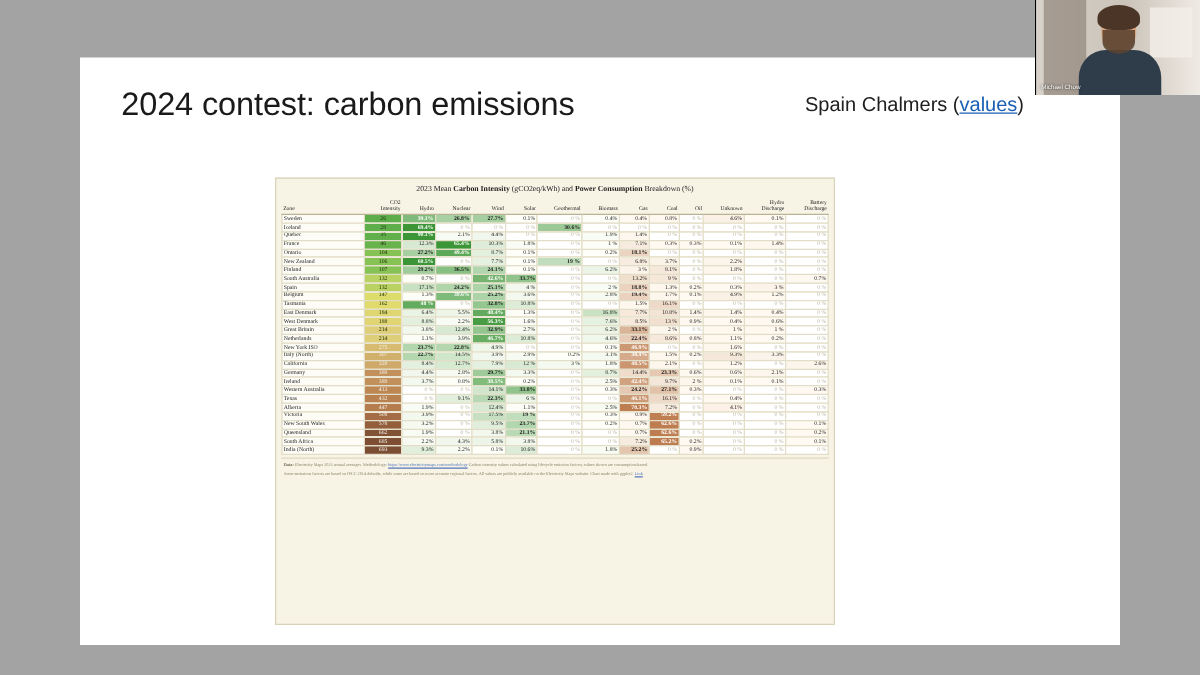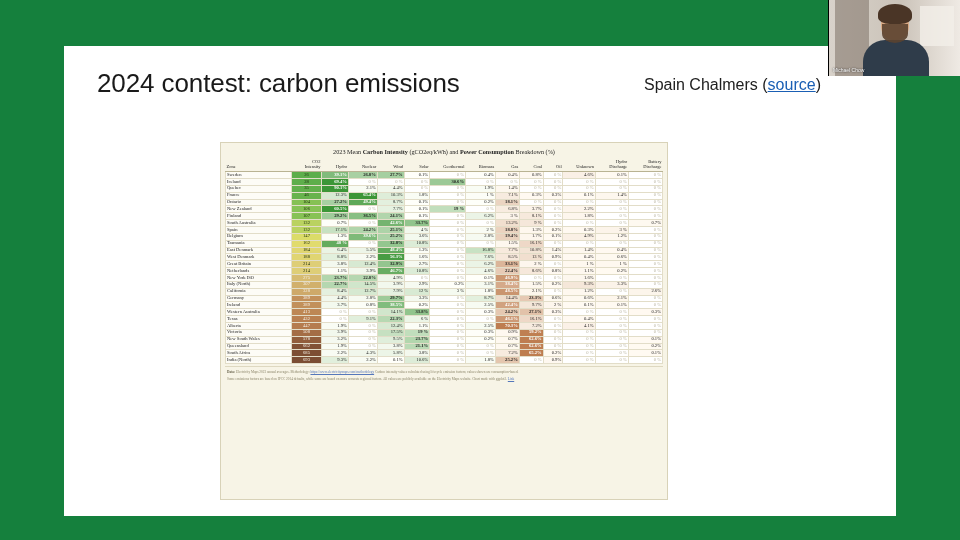--- a/index.html
+++ b/index.html
@@ -1,19 +1,19 @@
 <!DOCTYPE html>
 <html><head>
 <meta charset="utf-8">
 <style>
   * { margin:0; padding:0; box-sizing:border-box; }
   html,body { width:960px; height:540px; overflow:hidden; background:#000;
               font-family:"Liberation Sans", sans-serif; }
 
-  #screen { position:relative; width:960px; height:540px; background:#15803d; }
+  #screen { position:relative; width:960px; height:540px; background:#a3a3a3; }
 
   
   #slide {
     position:absolute; left:64px; top:46px; width:832px; height:470px;
     background:#ffffff;
   }
 
   #slide-header {
     position:absolute; left:0; top:0; width:100%; height:78px;
   }
@@ -95,21 +95,21 @@
 </head>
 <body>
 
 <div id="screen">
 
   <div id="slide">
 
     <div id="slide-header">
       <div id="slide-title">2024 contest: carbon emissions</div>
       <div id="byline">
-        <span>Spain Chalmers (</span><a href="#">source</a><span>)</span>
+        <span>Spain Chalmers (</span><a href="#">values</a><span>)</span>
       </div>
     </div>
 
     <div id="figure">
 
       <div id="fig-title">
         <span>2023 Mean </span><b>Carbon Intensity</b><span> (gCO2eq/kWh) and </span><b>Power Consumption</b><span> Breakdown (%)</span>
       </div>
 
       <table class="grid">

